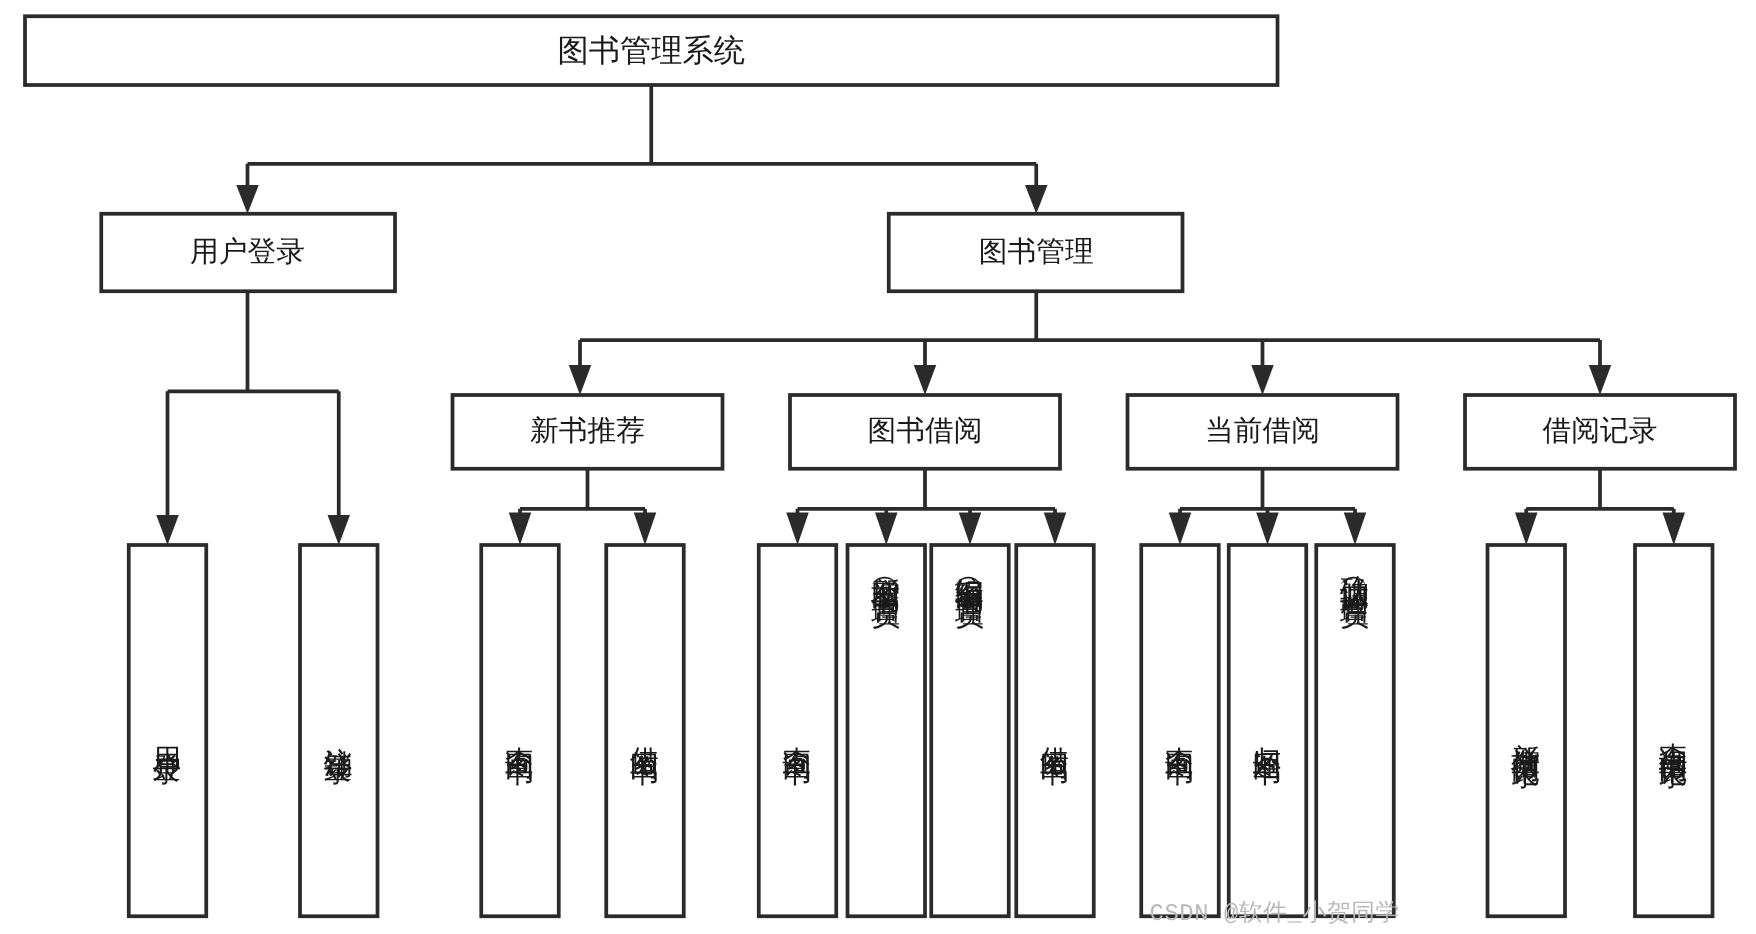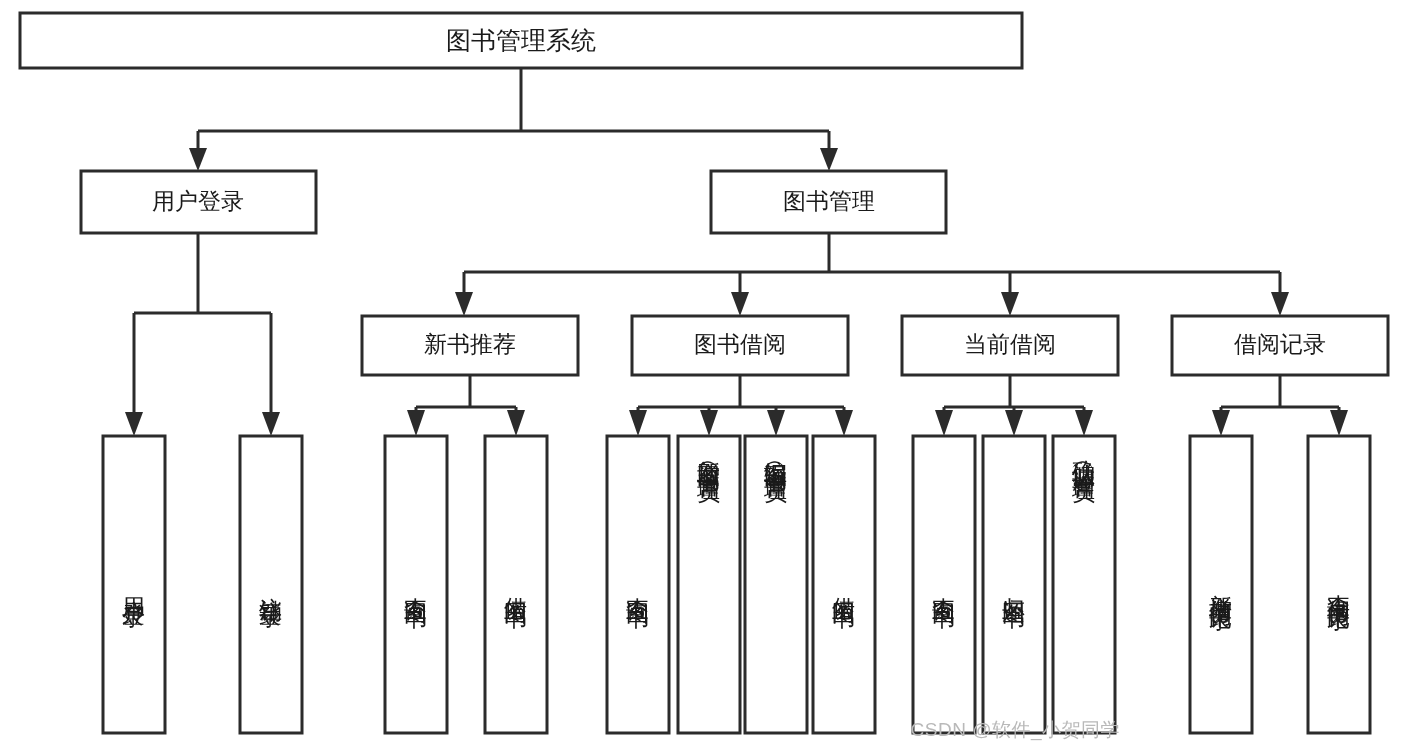--- a/index.html
+++ b/index.html
@@ -64,21 +64,21 @@
     font-size: 23px;
     line-height: 1.05;
     letter-spacing: 3px;
     color: #1a1a1a;
     white-space: nowrap;
   }
   .watermark {
     position: absolute;
     right: 8px;
     bottom: 4px;
-    font-family: Liberation Sans, sans-serif;
+    font-family: Liberation Mono, monospace;
     font-size: 19px;
     color: #b9b9b9;
     letter-spacing: 0.5px;
     user-select: none;
   }
 </style>
 </head>
 <body>
 
 <div id="diagram-root">

